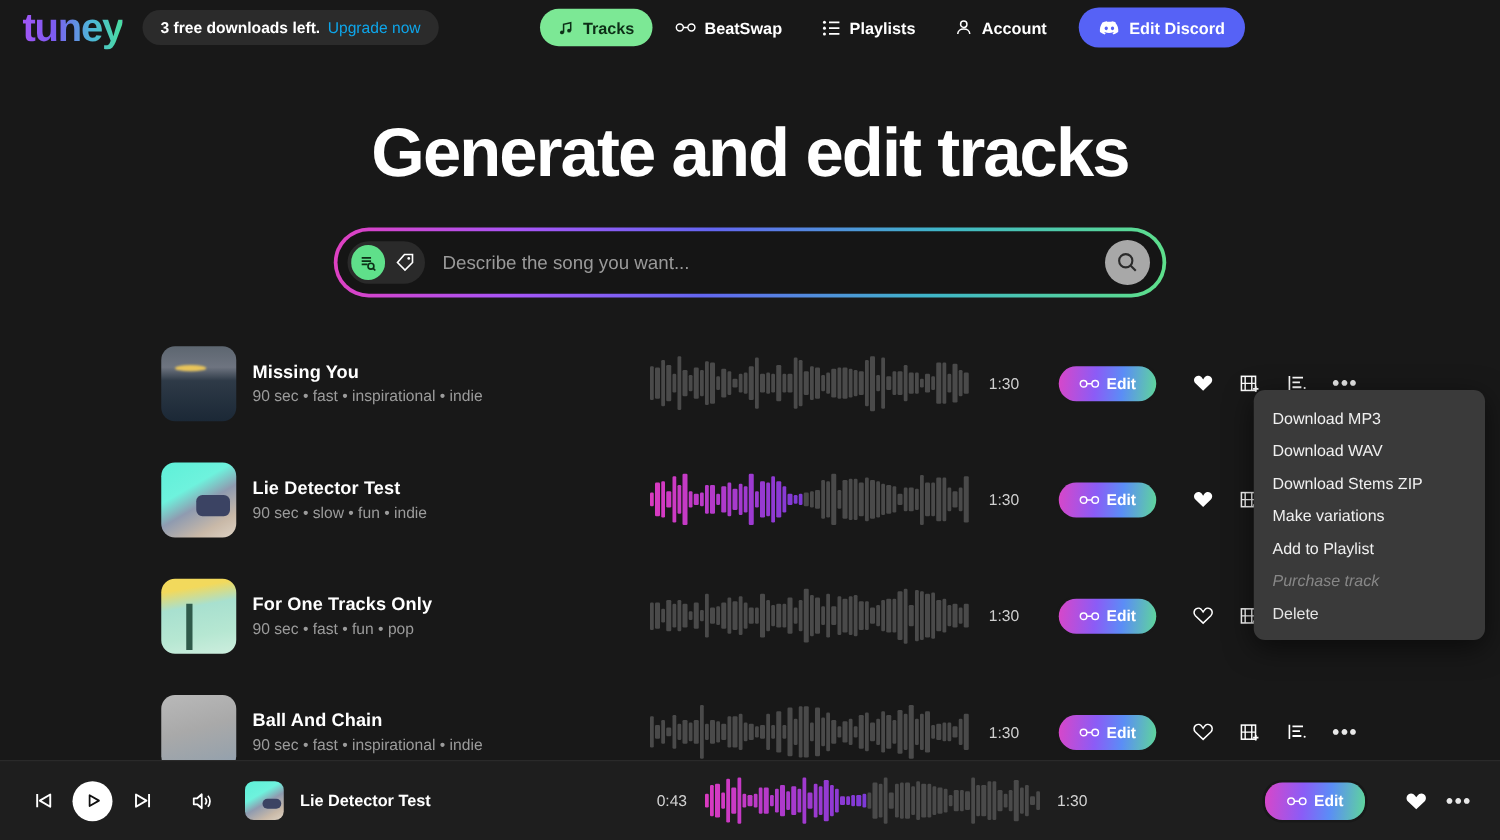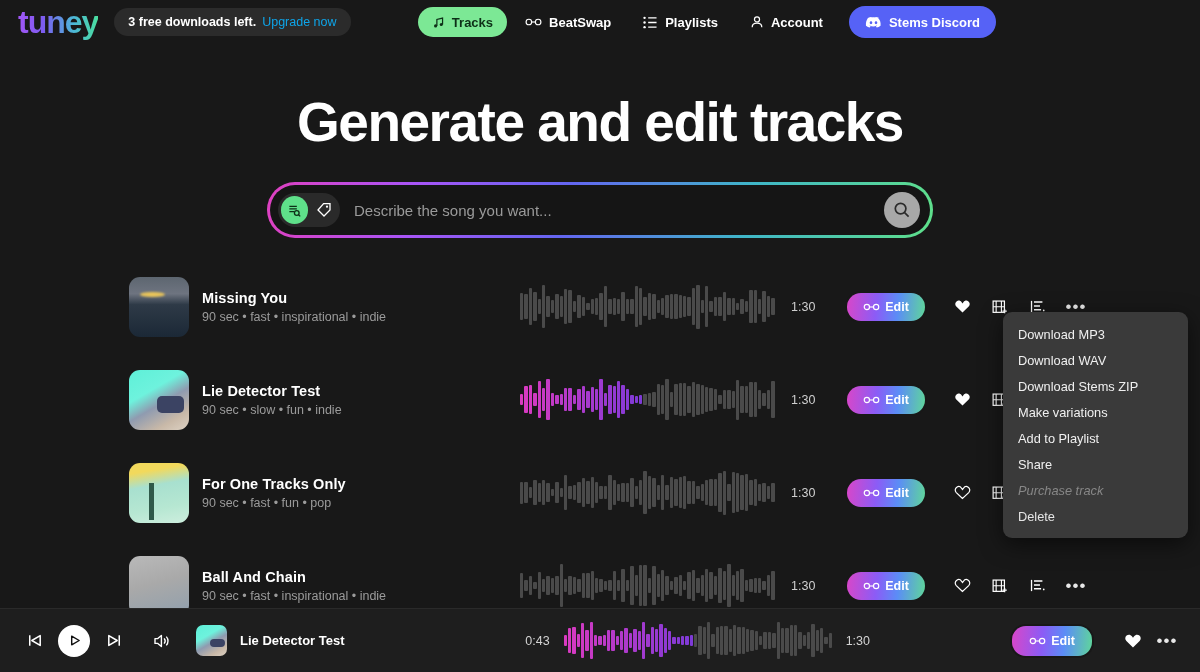--- a/index.html
+++ b/index.html
@@ -245,21 +245,21 @@
       </span>
       <span>Account</span>
     </div>
 
     <div class="nav-item discord">
       <span class="nav-ico">
         <svg width="17" height="13" viewBox="0 0 18 14">
             <path d="M15 2.2C13.8 1.5 12.5 1.1 11.2 1l-.3.6c-1.3-.2-2.5-.2-3.8 0L6.8 1C5.5 1.1 4.2 1.5 3 2.2 1.1 5 .6 7.7.9 10.4c1.4 1 2.8 1.7 4.1 2.1l.9-1.3c-.5-.2-.9-.4-1.3-.7l.3-.2c2.5 1.2 5.2 1.2 7.7 0l.3.2c-.4.3-.9.5-1.3.7l.9 1.3c1.3-.4 2.7-1.1 4.1-2.1.4-3.1-.4-5.8-2.6-8.2zM6.3 8.8c-.8 0-1.4-.7-1.4-1.6s.6-1.6 1.4-1.6 1.5.7 1.4 1.6c0 .9-.6 1.6-1.4 1.6zm5.4 0c-.8 0-1.4-.7-1.4-1.6s.6-1.6 1.4-1.6 1.5.7 1.4 1.6c0 .9-.6 1.6-1.4 1.6z" fill="#fff"></path>
           </svg>
       </span>
-      <span>Stems Discord</span>
+      <span>Edit Discord</span>
     </div>
   </div>
 </div>
 
 <h1 class="hero-title">Generate and edit tracks</h1>
 
 <div class="search-wrap">
   <div class="search-inner">
     <div class="mode-toggle">
       <span class="mode-pill">
@@ -688,21 +688,20 @@
       </div>
     </div>
   </div>
 
 <div class="menu">
     <div class="menu-item">Download MP3</div>
     <div class="menu-item">Download WAV</div>
     <div class="menu-item">Download Stems ZIP</div>
     <div class="menu-item">Make variations</div>
     <div class="menu-item">Add to Playlist</div>
-    <div class="menu-item">Share</div>
     <div class="menu-item disabled">Purchase track</div>
     <div class="menu-item danger">Delete</div>
   </div>
 
 <div class="player">
   <span class="p-ctrl">
     <svg width="19" height="19" viewBox="0 0 20 20">
         <path d="M5 4.5v11" stroke="#fff" stroke-width="1.6"></path>
         <path d="M16 4.8v10.4L7.2 10z" stroke="#fff" stroke-width="1.6" fill="none" stroke-linejoin="round"></path>
       </svg>

